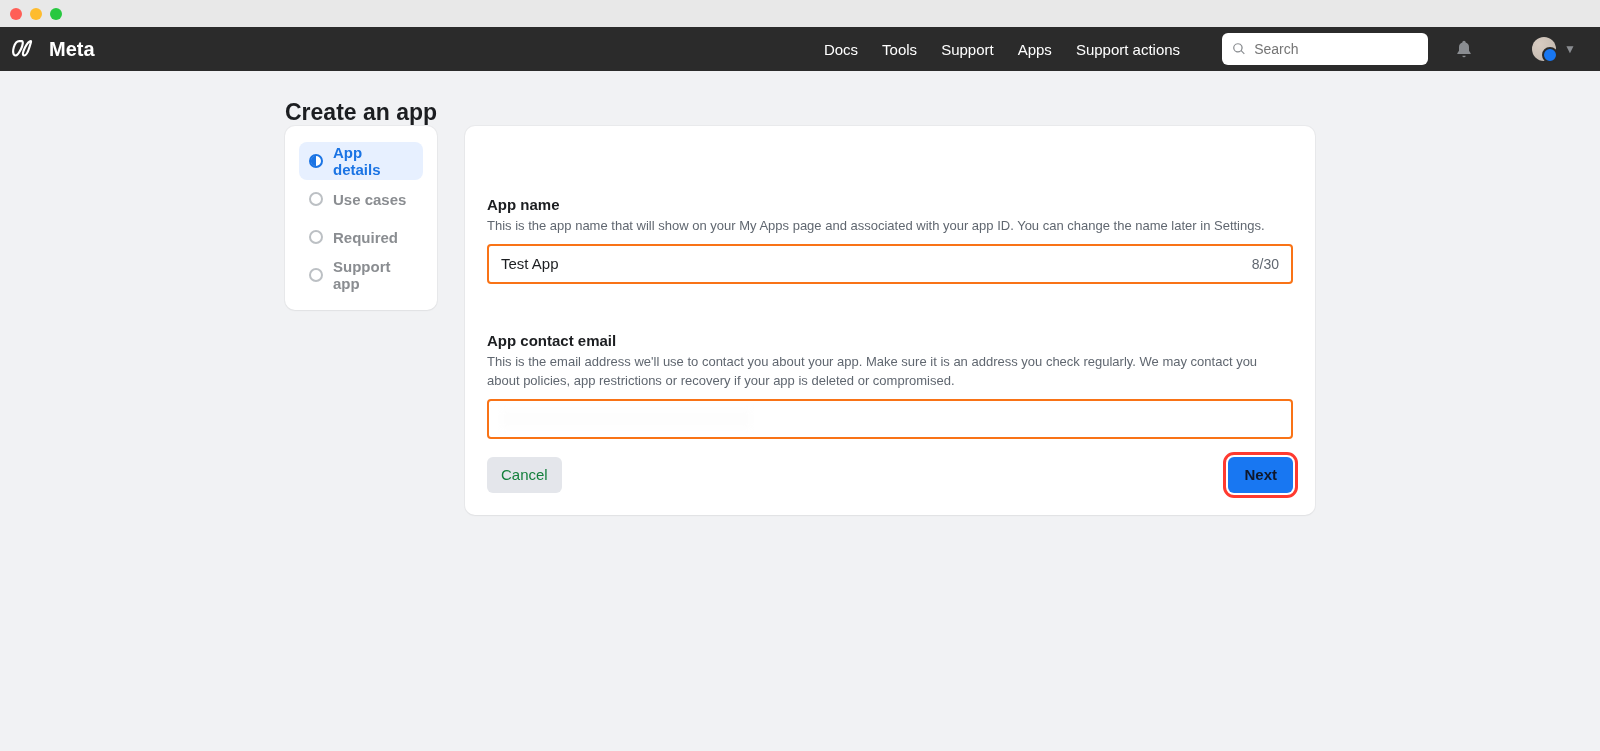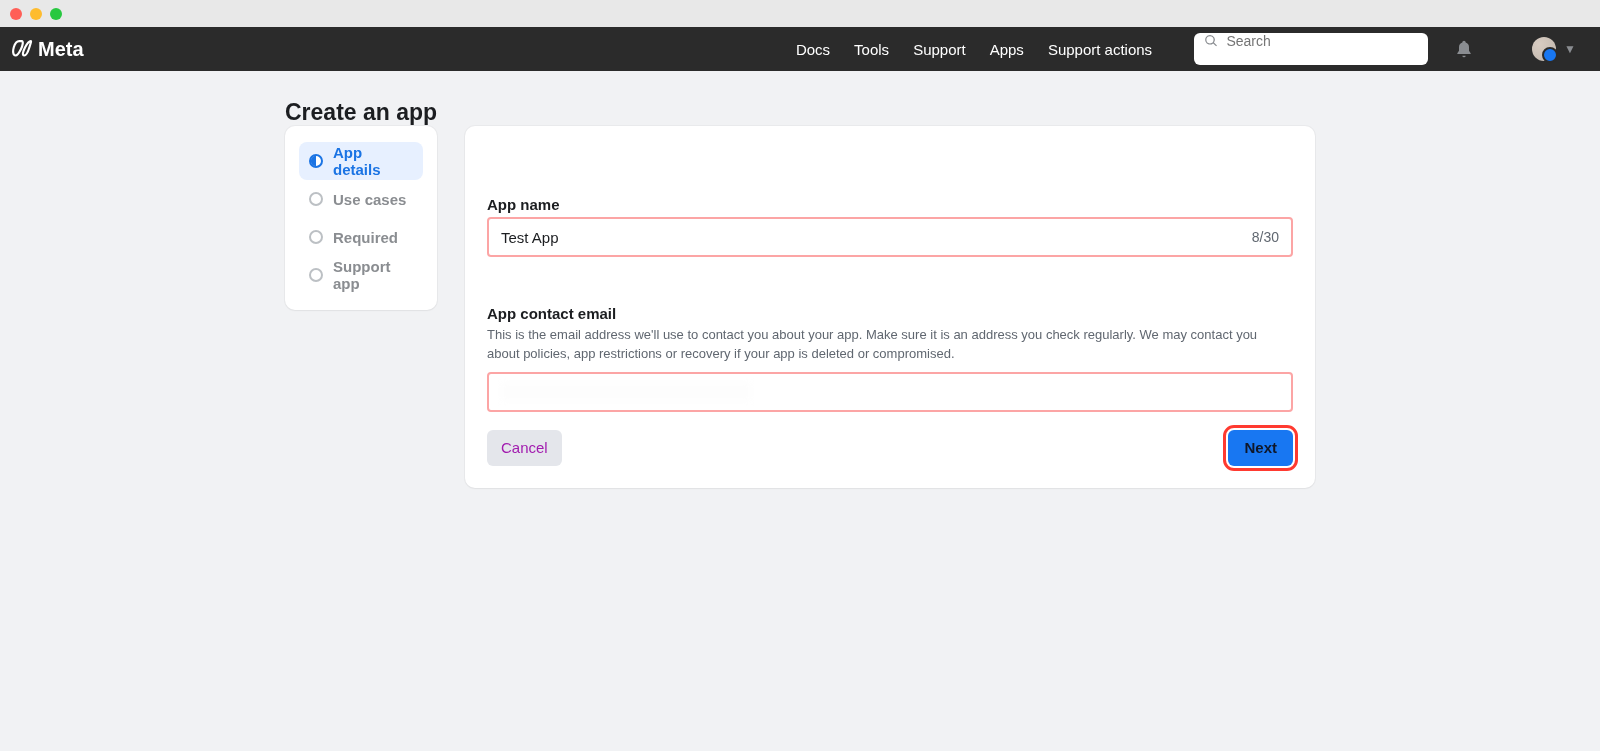--- a/index.html
+++ b/index.html
@@ -32,35 +32,35 @@
     background: #2b2b2b;
     color: #fff;
     display: flex;
     align-items: center;
     padding: 0 24px 0 12px;
     gap: 8px;
   }
   .brand {
     display: flex;
     align-items: center;
-    gap: 0;
+    gap: 11px;
     font-weight: 700;
     font-size: 20px;
   }
   .brand svg { width: 26px; height: 26px; fill: #fff; }
   .nav-spacer { flex: 1; }
   .nav-links { display: flex; gap: 24px; align-items: center; }
   .nav-link { color: #fff; font-size: 15px; font-weight: 500; cursor: pointer; }
   .search-wrap {
     margin-left: 34px;
     background: #fff;
     border-radius: 6px;
     display: flex;
-    align-items: flex-start;
-    width: 234px;
+    align-items: center;
+    width: 206px;
     height: 32px;
     padding: 0 10px;
     gap: 8px;
     color: #606770;
   }
   .search-wrap svg { width: 16px; height: 16px; fill: #8a8d91; }
   .search-input {
     border: none; outline: none; font-size: 14px; width: 100%;
     color: #1c1e21; background: transparent;
   }
@@ -147,21 +147,21 @@
     background: #fff;
     border-radius: 10px;
     padding: 22px 22px 22px 22px;
     flex: 1;
     box-shadow: 0 0 0 1px rgba(0,0,0,0.03), 0 1px 2px rgba(0,0,0,0.04);
   }
   .field-group { margin-bottom: 16px; }
   .field-label { font-size: 15px; font-weight: 700; color: #1c1e21; margin-bottom: 4px; margin-top: 48px; }
   .field-desc { font-size: 13px; color: #606770; line-height: 1.45; margin-bottom: 8px; }
   .input-hl {
-    border: 2px solid #fca5a5;
+    border: 2px solid #f97316;
     border-radius: 4px;
     display: flex;
     align-items: center;
     height: 40px;
     padding: 0 12px;
     font-size: 15px;
     color: #1c1e21;
     background: #fff;
   }
   .input-hl .val { flex: 1; color: #1c1e21; }
@@ -177,21 +177,21 @@
   }
   .btn {
     height: 36px;
     border-radius: 6px;
     padding: 0 14px;
     font-size: 15px;
     font-weight: 500;
     border: none;
     cursor: pointer;
   }
-  .btn-cancel { background: #e4e6eb; color: #a21caf; }
+  .btn-cancel { background: #e4e6eb; color: #15803d; }
   .btn-next {
     background: #1877f2; color: #0f172a; font-weight: 700;
     outline: 3px solid #ff3a30; outline-offset: 2px;
     padding: 0 16px;
   }
 </style>
 </head>
 <body>
 
 <div class="window-chrome">
@@ -253,20 +253,21 @@
         </div>
         <div class="step">
           <span class="circle"></span>
           <span>Support app</span>
         </div>
       </div>
 
       <div class="form-card">
         <div class="field-group">
           <div class="field-label">App name</div>
+          <div class="field-desc">This is the app name that will show on your My Apps page and associated with your app ID. You can change the name later in Settings.</div>
           <div class="input-hl">
             <span class="val">Test App</span>
             <span class="counter">8/30</span>
           </div>
         </div>
 
         <div class="field-group">
           <div class="field-label">App contact email</div>
           <div class="field-desc">This is the email address we'll use to contact you about your app. Make sure it is an address you check regularly. We may contact you about policies, app restrictions or recovery if your app is deleted or compromised.</div>
           <div class="input-hl">

